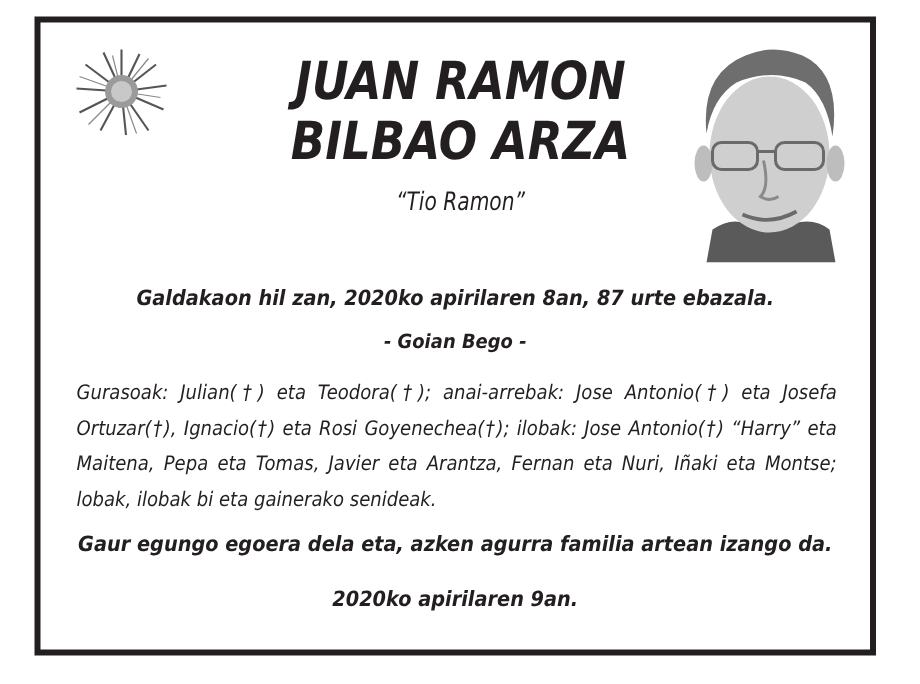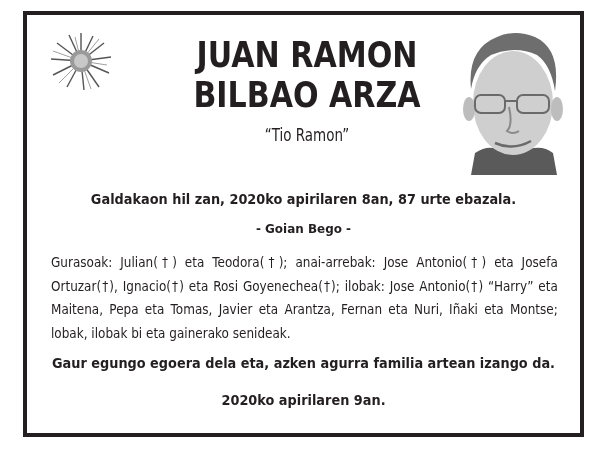--- a/index.html
+++ b/index.html
@@ -1,17 +1,17 @@
 <!DOCTYPE html>
 <html><head>
   <meta charset="utf-8">
   <style>
     html, body { margin: 0; padding: 0; background: #ffffff; }
     body { width: 613px; height: 456px; position: relative; overflow: hidden; font-family: "DejaVu Sans", sans-serif; color: #231f20; }
-    .frame { position: absolute; left: 23px; top: 11px; width: 553px; height: 418px; border: 4px solid #231f20; background: #fff; }
+    .frame { position: absolute; left: 23px; top: 11px; width: 553px; height: 418px; border: 4px solid #231f20; background: #fff; font-style: italic; }
     .emblem { position: absolute; left: 22px; top: 16px; width: 64px; height: 60px; }
     .title { position: absolute; left: 120px; width: 320px; text-align: center; font-family: "DejaVu Sans", sans-serif; font-weight: bold; font-size: 35px; letter-spacing: 0px; line-height: 40px; color: #231f20; transform: scaleX(0.86); transform-origin: center; }
     .title1 { top: 20px; }
     .title2 { top: 60px; }
     .nick { position: absolute; left: 120px; width: 320px; top: 110px; text-align: center; font-size: 17px; font-family: "DejaVu Sans Condensed", "DejaVu Sans", sans-serif; transform: scaleX(0.88); }
     .photo { position: absolute; left: 430px; top: 10px; width: 112px; height: 150px; }
     .line { position: absolute; left: 0; width: 553px; text-align: center; font-weight: bold; font-size: 14px; transform: scaleX(0.92); transform-origin: center; }
     .death { top: 176px; }
     .goian { top: 206px; font-size: 13px; }
     .family { position: absolute; left: 24px; top: 236px; width: 560px; font-size: 13.3px; line-height: 23.5px; text-align: justify; transform: scaleX(0.905); transform-origin: left top; }

